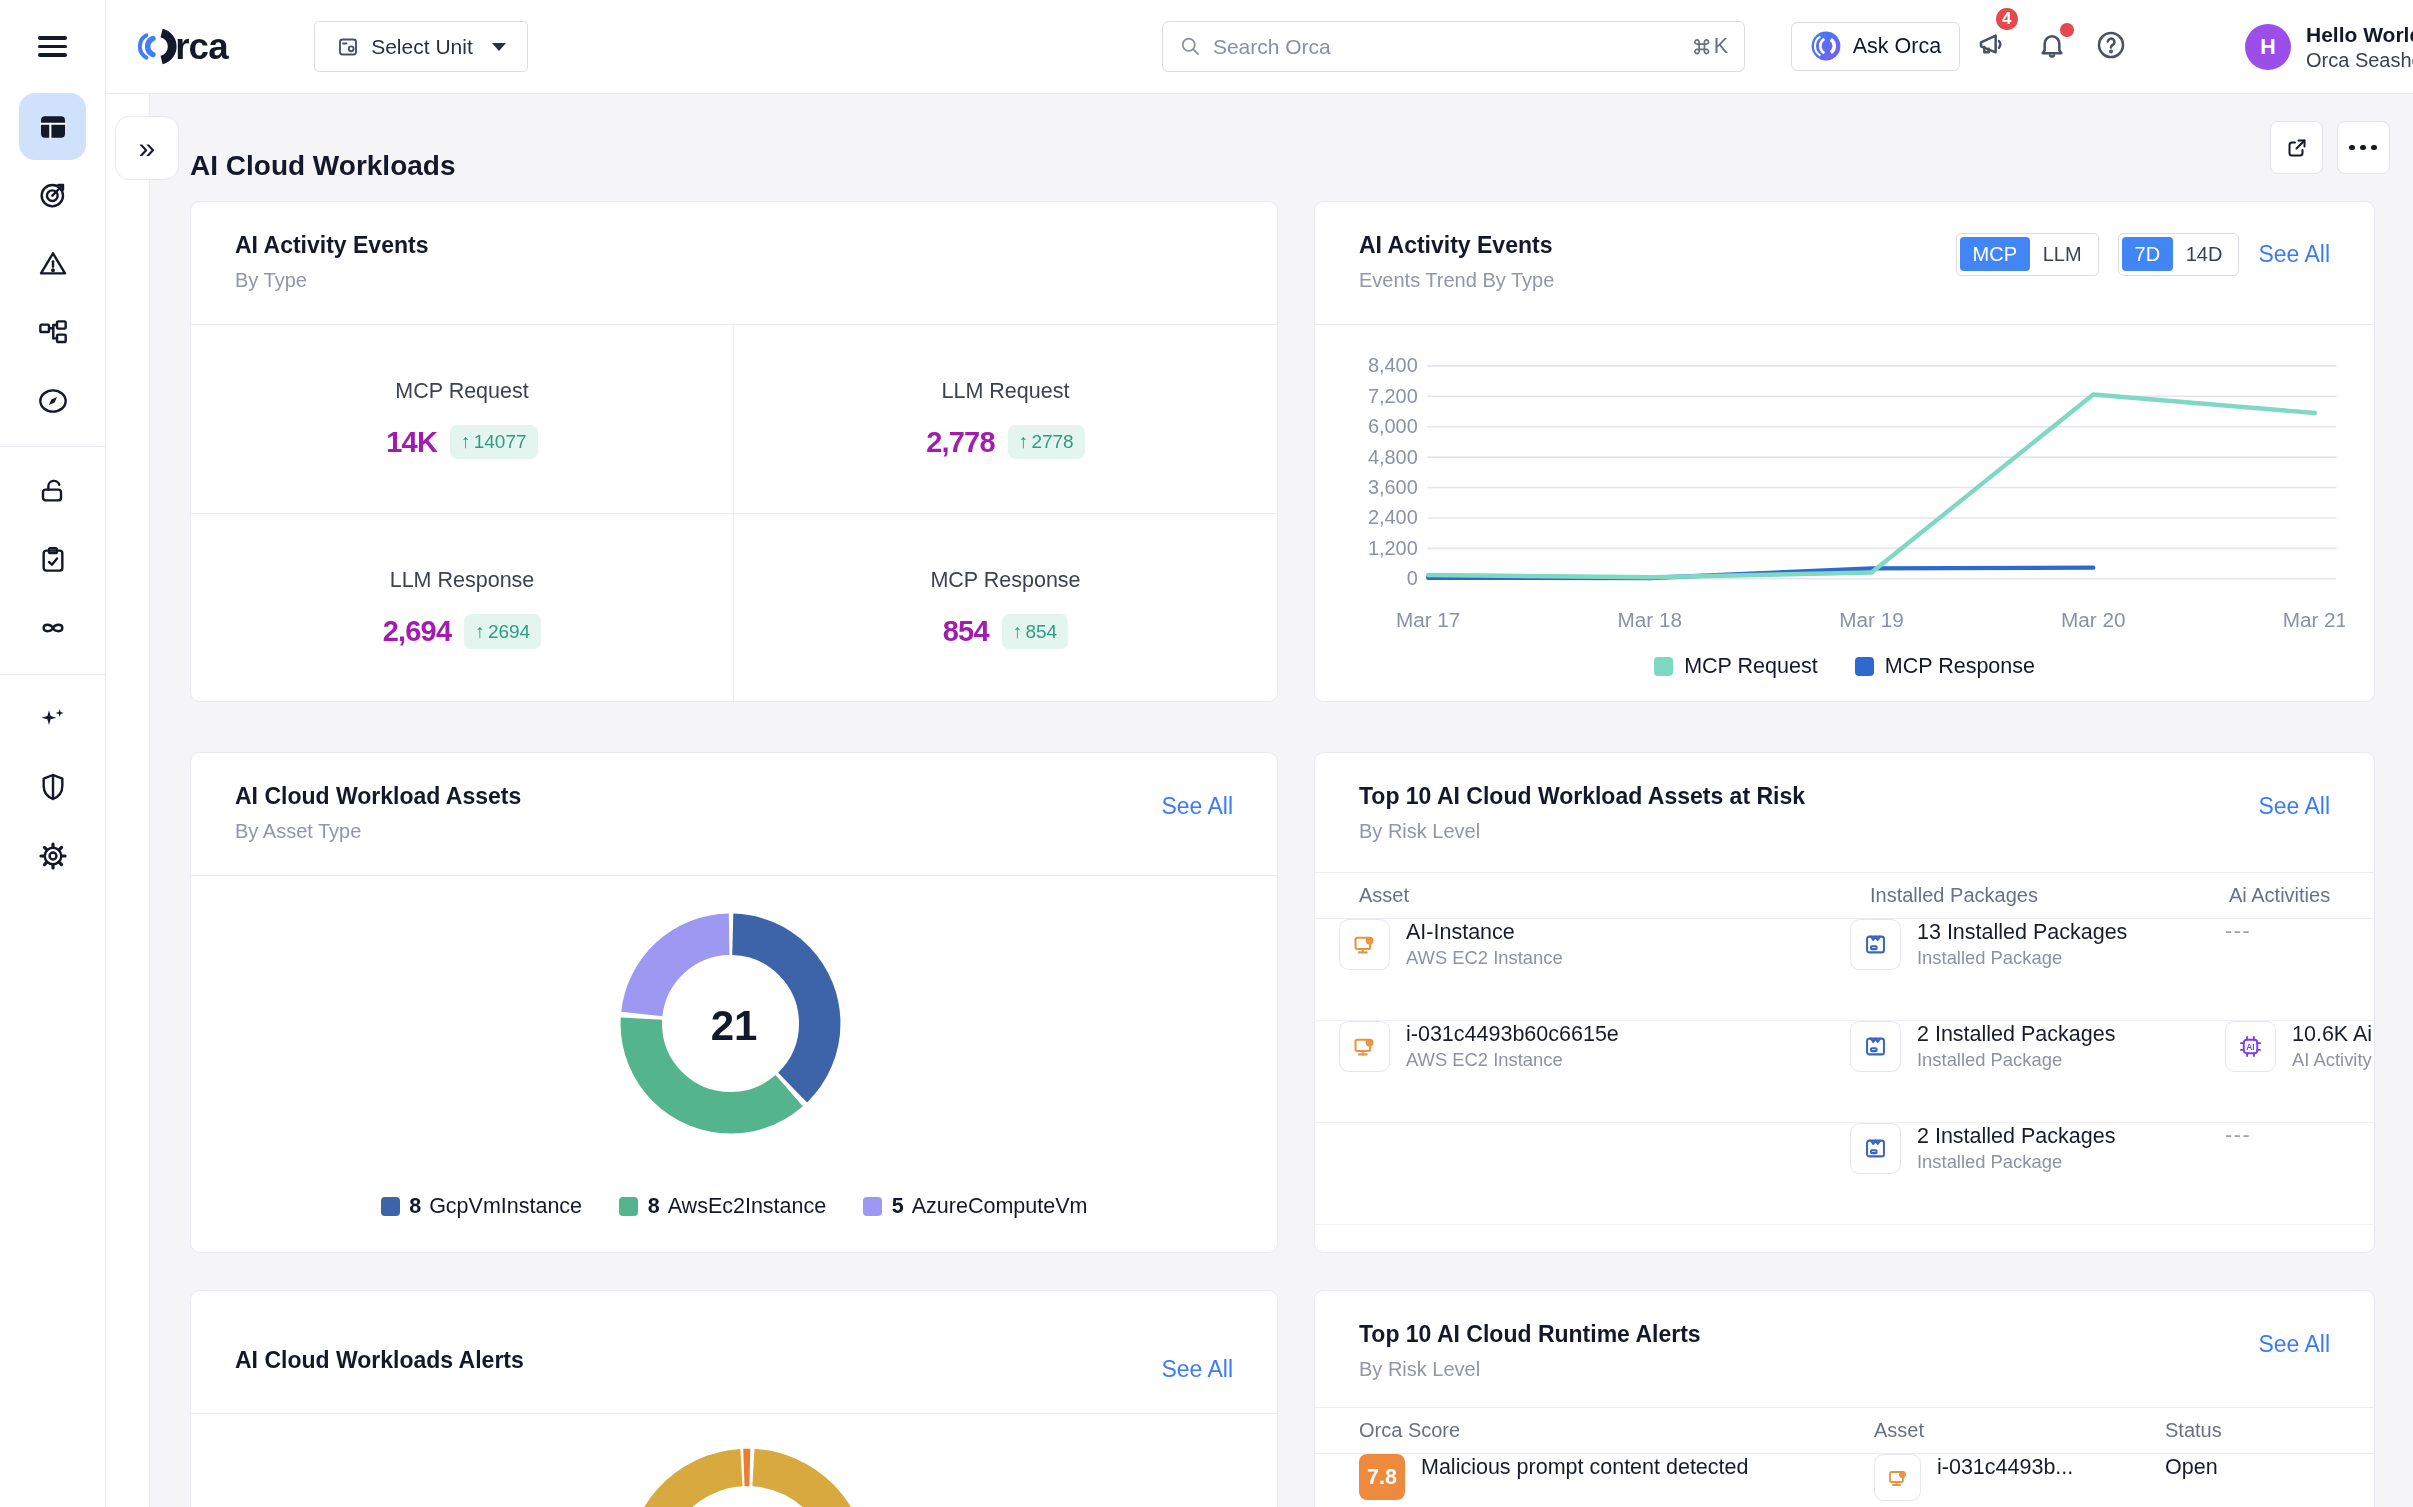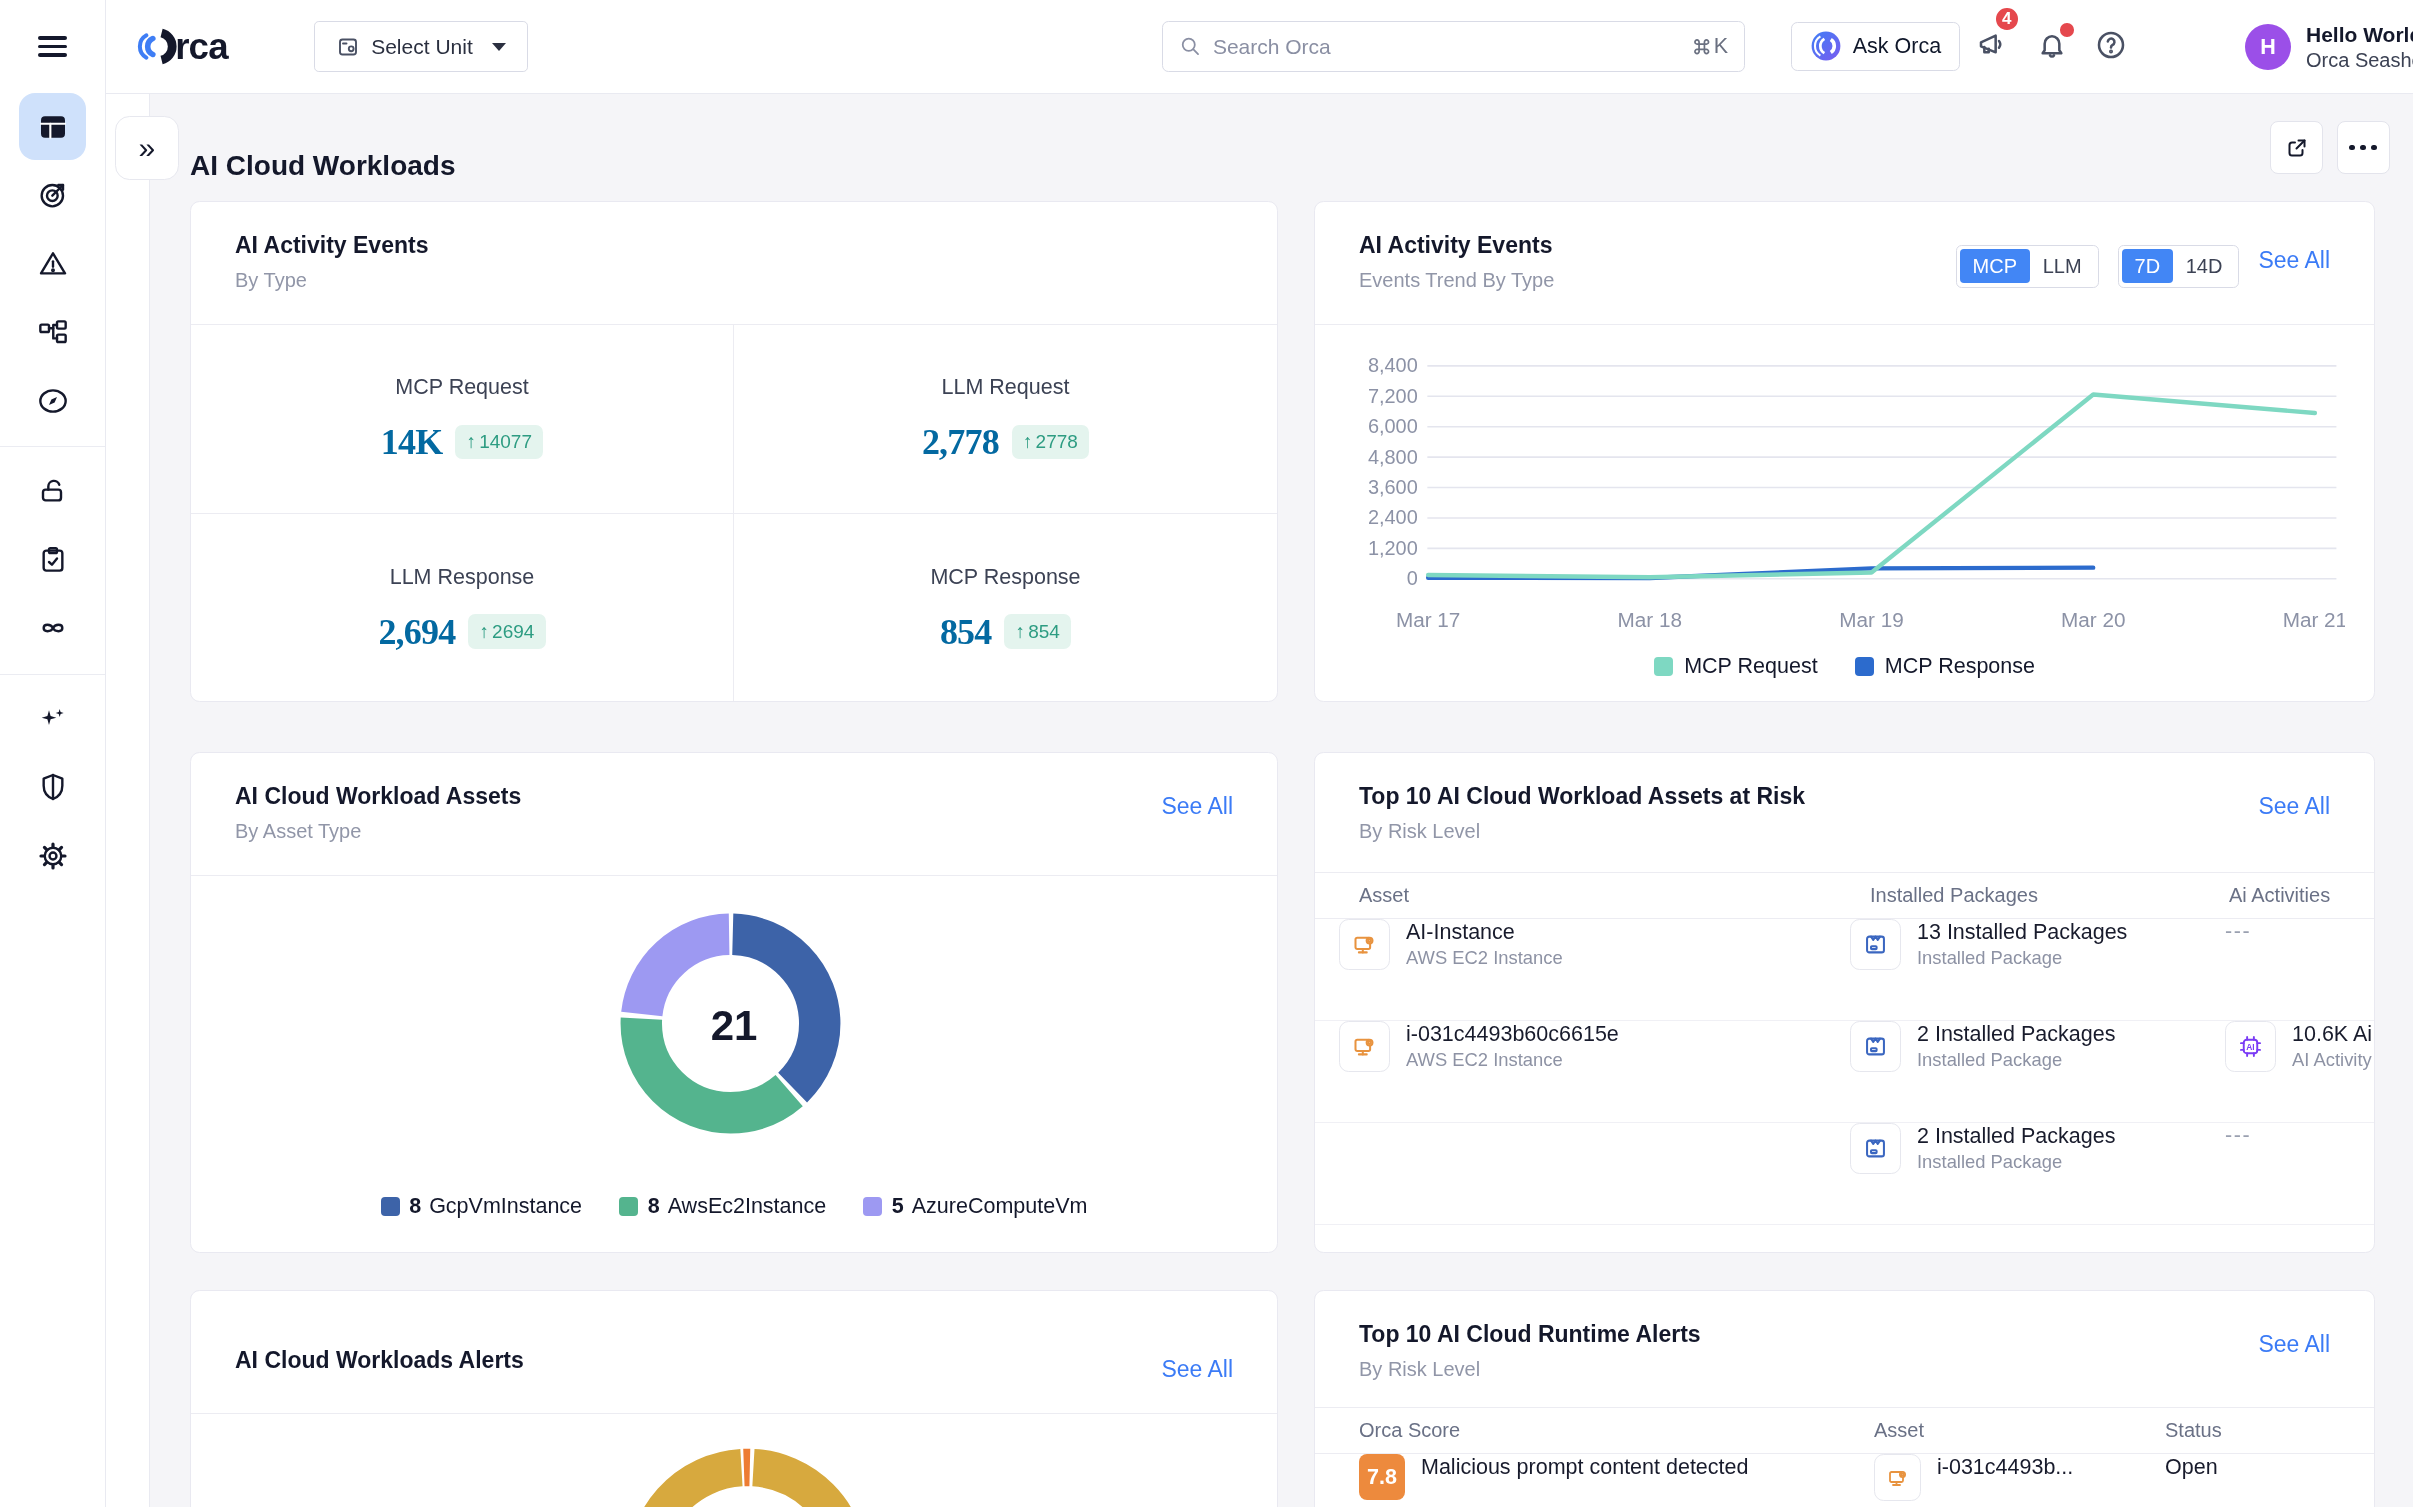--- a/index.html
+++ b/index.html
@@ -60,25 +60,25 @@
   .card-sub{position:absolute;left:44px;top:67px;font-size:20px;color:#9196a8;}
   .see-all{position:absolute;right:44px;top:40px;font-size:23px;color:#3b7bf6;cursor:pointer;text-decoration:none;}
   
   .stats-grid{display:grid;grid-template-columns:1fr 1fr;grid-template-rows:1fr 1fr;height:378px;}
   .stat{display:flex;flex-direction:column;align-items:center;justify-content:center;gap:21px;box-sizing:border-box;}
   .stat:nth-child(1){border-right:0.8px solid #ececf2;border-bottom:0.8px solid #ececf2;}
   .stat:nth-child(2){border-bottom:0.8px solid #ececf2;}
   .stat:nth-child(3){border-right:0.8px solid #ececf2;}
   .stat-label{font-size:21.5px;color:#3c4254;}
   .stat-row{display:flex;align-items:center;gap:12.8px;}
-  .stat-value{font-size:36px;font-weight:bold;color:#0369a1;letter-spacing:-0.8px;font-family:Liberation Serif, serif;}
+  .stat-value{font-size:29px;font-weight:bold;color:#a21caf;letter-spacing:-0.8px;}
   .stat-delta{background:#e4f4ee;color:#2d9c82;font-size:19px;border-radius:7.2px;padding:6.4px 11.2px;display:flex;align-items:center;gap:3.2px;}
   
   .controls{position:absolute;right:44px;top:31px;display:flex;align-items:center;gap:19px;}
-  .seg{display:flex;border:1.2px solid #d9dbe6;border-radius:5.6px;padding:3.2px;background:#fff;margin-top:12px;}
+  .seg{display:flex;border:1.2px solid #d9dbe6;border-radius:5.6px;padding:3.2px;background:#fff;}
   .seg button{border:0;background:transparent;font-size:20px;color:#3c4254;padding:5.6px 12.8px;border-radius:4px;cursor:pointer;font-family:inherit;}
   .seg button.on{background:#4286f5;color:#fff;}
   .legend{position:absolute;left:0;right:0;display:flex;justify-content:center;gap:37px;align-items:center;}
   .legend .li{display:flex;align-items:center;gap:11.2px;font-size:21.5px;color:#14182b;}
   .swatch{width:19px;height:19px;border-radius:4px;display:inline-block;}
   
   .donut-center{position:absolute;font-size:42px;font-weight:bold;color:#14182b;}
   .donut-legend .li{font-size:21.5px;color:#14182b;display:flex;align-items:center;gap:9.6px;}
   .donut-legend .li b{margin-right:-1.6px;}
   

